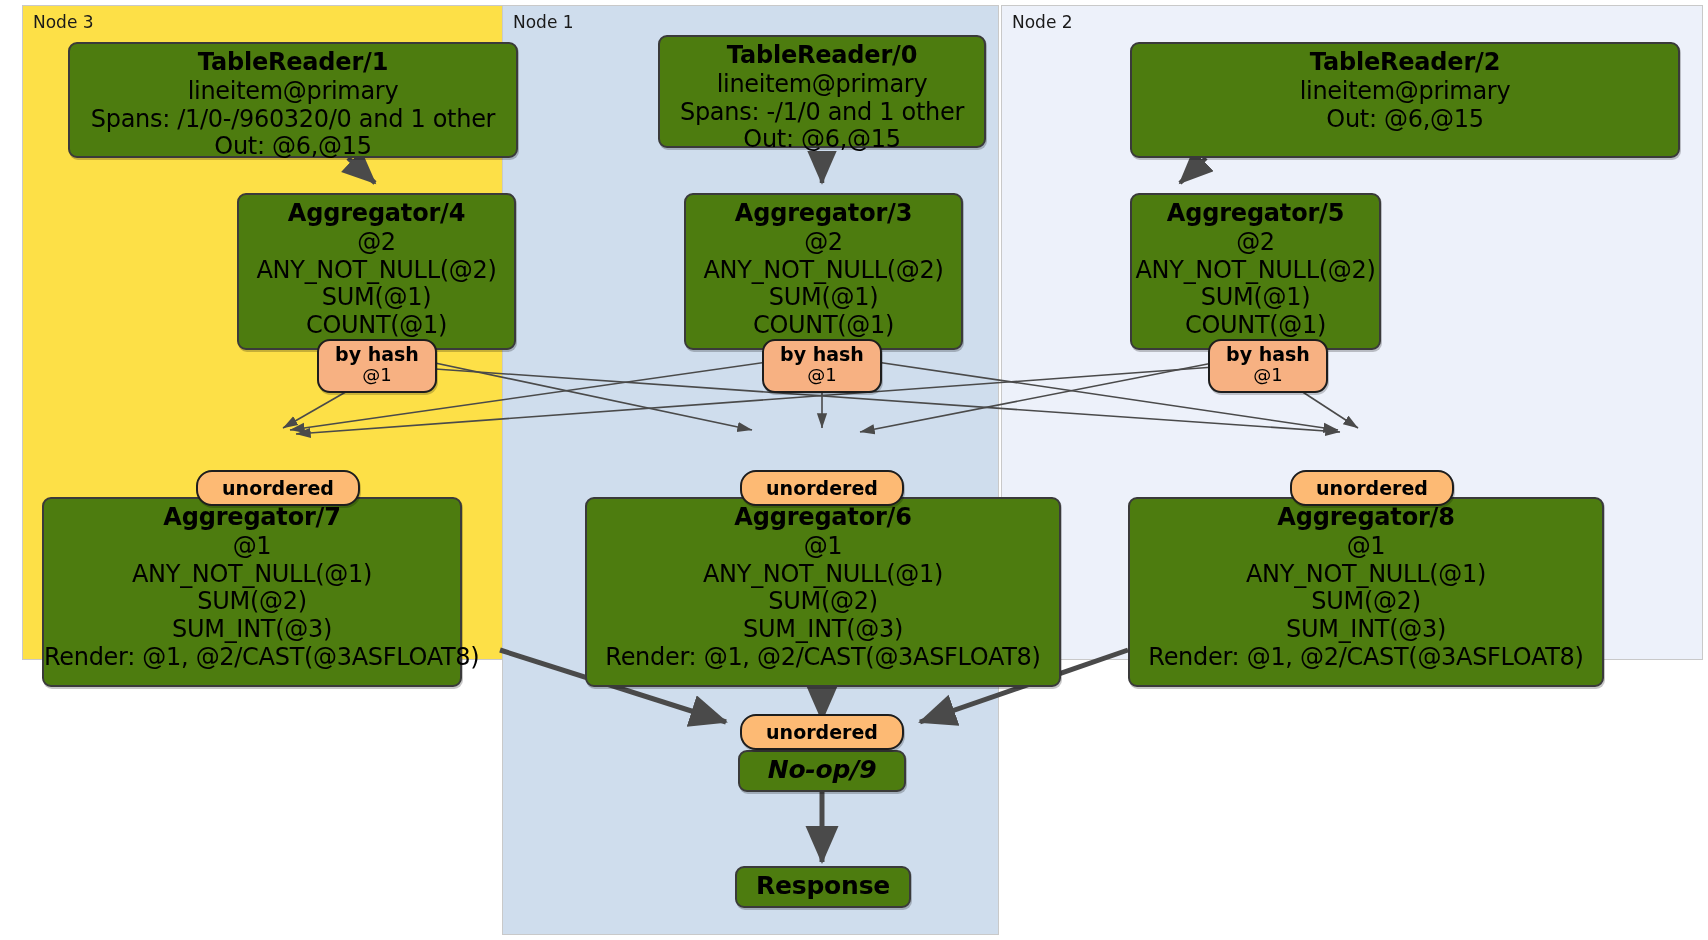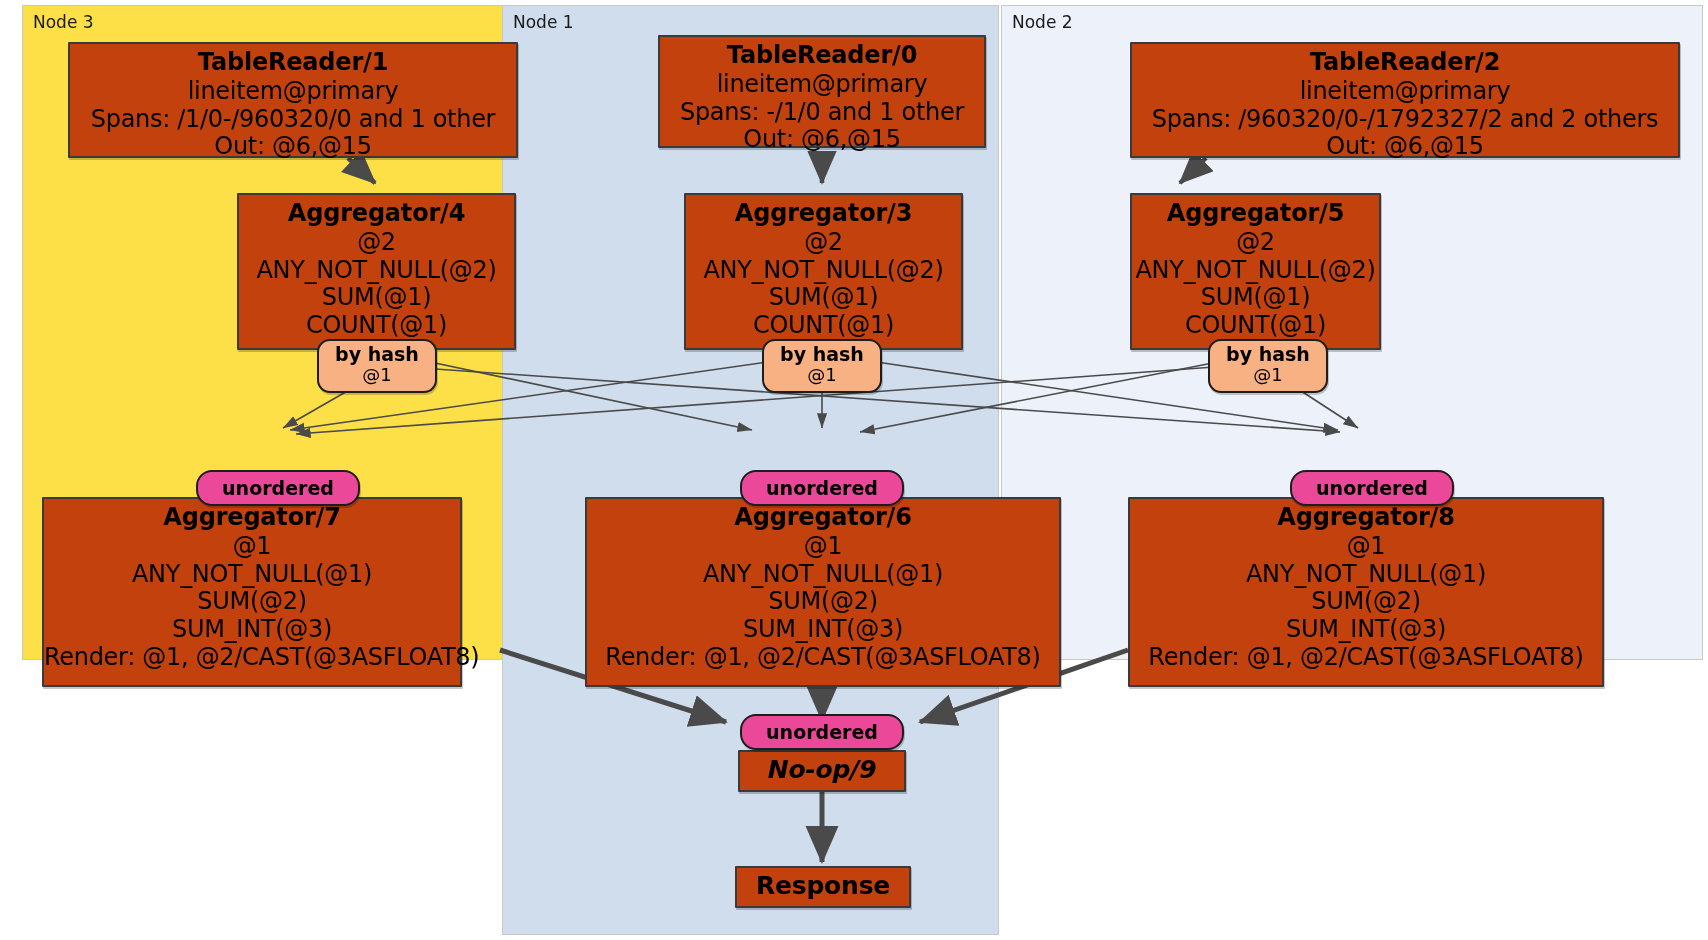--- a/index.html
+++ b/index.html
@@ -38,23 +38,23 @@
   #edges {
     position: absolute;
     left: 0; top: 0;
     width: 1708px;
     height: 940px;
     pointer-events: none;
   }
   
   .proc-box {
     position: absolute;
-    background: #c2410c;
+    background: #4d7c0f;
     border: 2px solid #3a3a3a;
-    border-radius: 1px;
+    border-radius: 9px;
     box-sizing: border-box;
     text-align: center;
     color: #000;
     line-height: 1.16;
     padding-top: 5px;
     box-shadow: 1px 2px 0 rgba(0,0,0,0.22);
   }
   .proc-title {
     font-weight: bold;
     font-size: 24px;
@@ -93,21 +93,21 @@
   .badge-hash .b-title {
     display: block;
     font-weight: bold;
     font-size: 19px;
   }
   .badge-hash .b-sub {
     display: block;
     font-size: 18px;
   }
   .badge-unordered {
-    background: #ec4899;
+    background: #fdba74;
     border-radius: 16px;
     font-weight: bold;
     font-size: 19px;
     display: flex;
     align-items: center;
     justify-content: center;
   }
 </style>
 </head>
 <body>
@@ -172,21 +172,20 @@
   <div class="proc-box" style="left:658px; top:35px; width:328px; height:113px;">
     <span class="proc-title">TableReader/0</span>
     <span class="proc-line">lineitem@primary</span>
     <span class="proc-line">Spans: -/1/0 and 1 other</span>
     <span class="proc-line">Out: @6,@15</span>
   </div>
 
   <div class="proc-box" style="left:1130px; top:42px; width:550px; height:116px;">
     <span class="proc-title">TableReader/2</span>
     <span class="proc-line">lineitem@primary</span>
-    <span class="proc-line">Spans: /960320/0-/1792327/2 and 2 others</span>
     <span class="proc-line">Out: @6,@15</span>
   </div>
 
   <div class="proc-box" style="left:237px; top:193px; width:279px; height:157px;">
     <span class="proc-title">Aggregator/4</span>
     <span class="proc-line">@2</span>
     <span class="proc-line">ANY_NOT_NULL(@2)</span>
     <span class="proc-line">SUM(@1)</span>
     <span class="proc-line">COUNT(@1)</span>
   </div>

